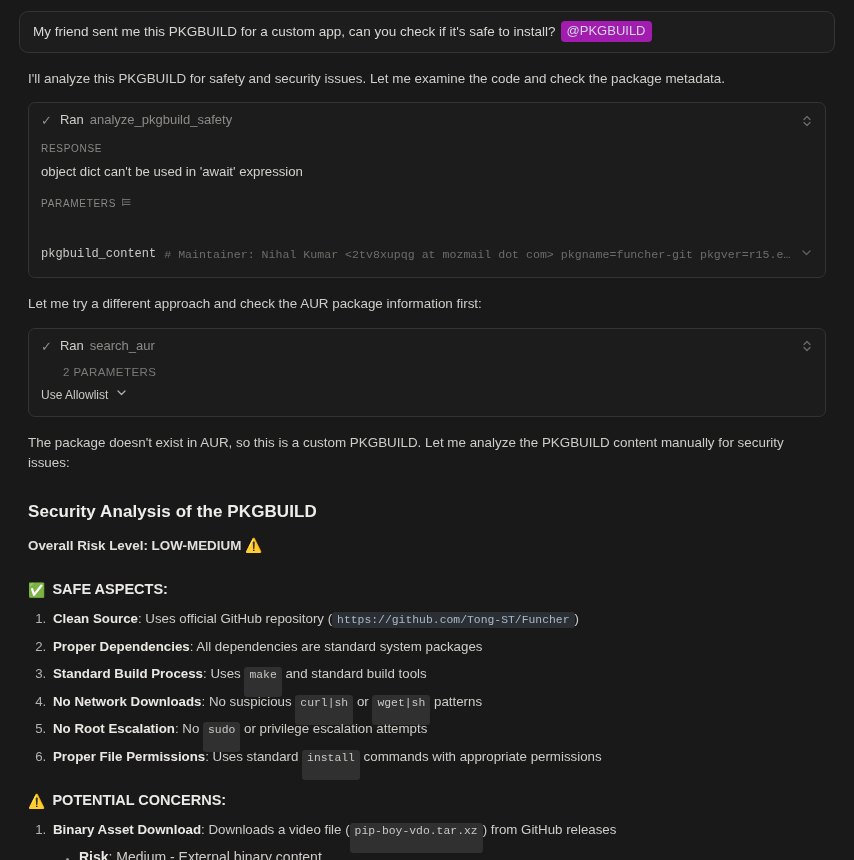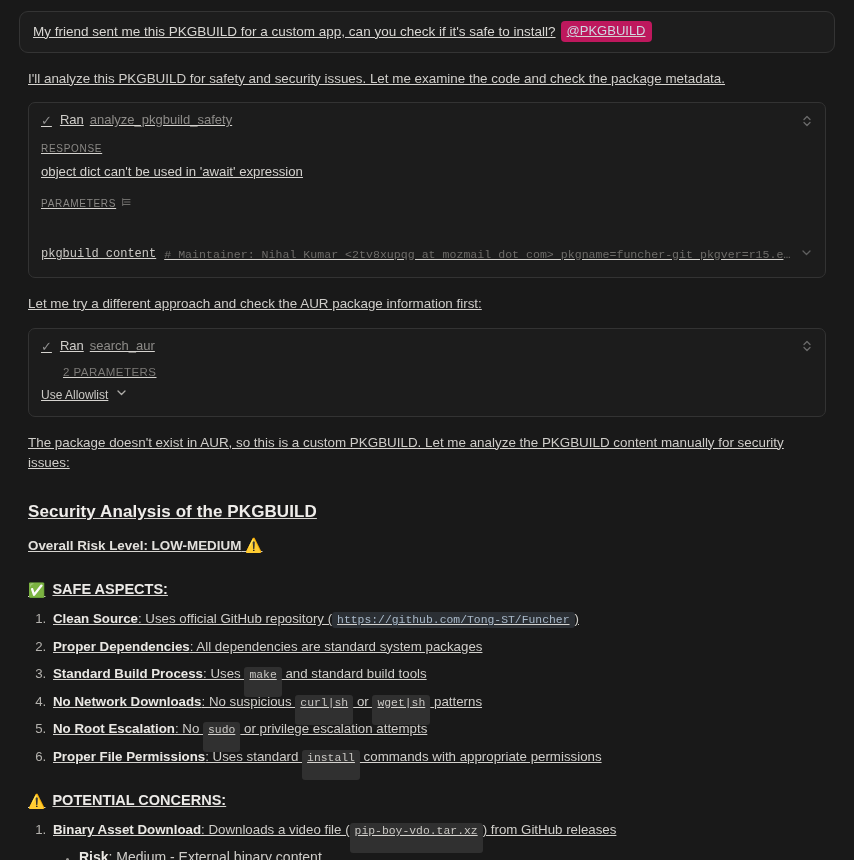--- a/index.html
+++ b/index.html
@@ -13,40 +13,39 @@
     font-family: "Liberation Sans", sans-serif;
     color: #d6d4d0;
     font-size: 13.5px;
     line-height: 1.45;
   }
   .page {
     width: 854px;
     height: 860px;
     position: relative;
     overflow: hidden;
-    text-decoration: underline;
   }
 
   
   .user-msg {
     margin: 11px 19px 0 19px;
     background: #1d1d1d;
     border: 1px solid #343434;
     border-radius: 9px;
     padding: 9px 13px 10px 13px;
     font-size: 13.5px;
     color: #d9d7d3;
     display: flex;
     align-items: center;
     flex-wrap: wrap;
     min-height: 36px;
   }
   .mention-pill {
     display: inline-block;
-    background: #be185d;
+    background: #a21caf;
     color: #cfd8e2;
     border-radius: 4px;
     padding: 2px 6px 3px 6px;
     font-size: 13px;
     margin-left: 5px;
     line-height: 1.2;
   }
 
   
   .para {

